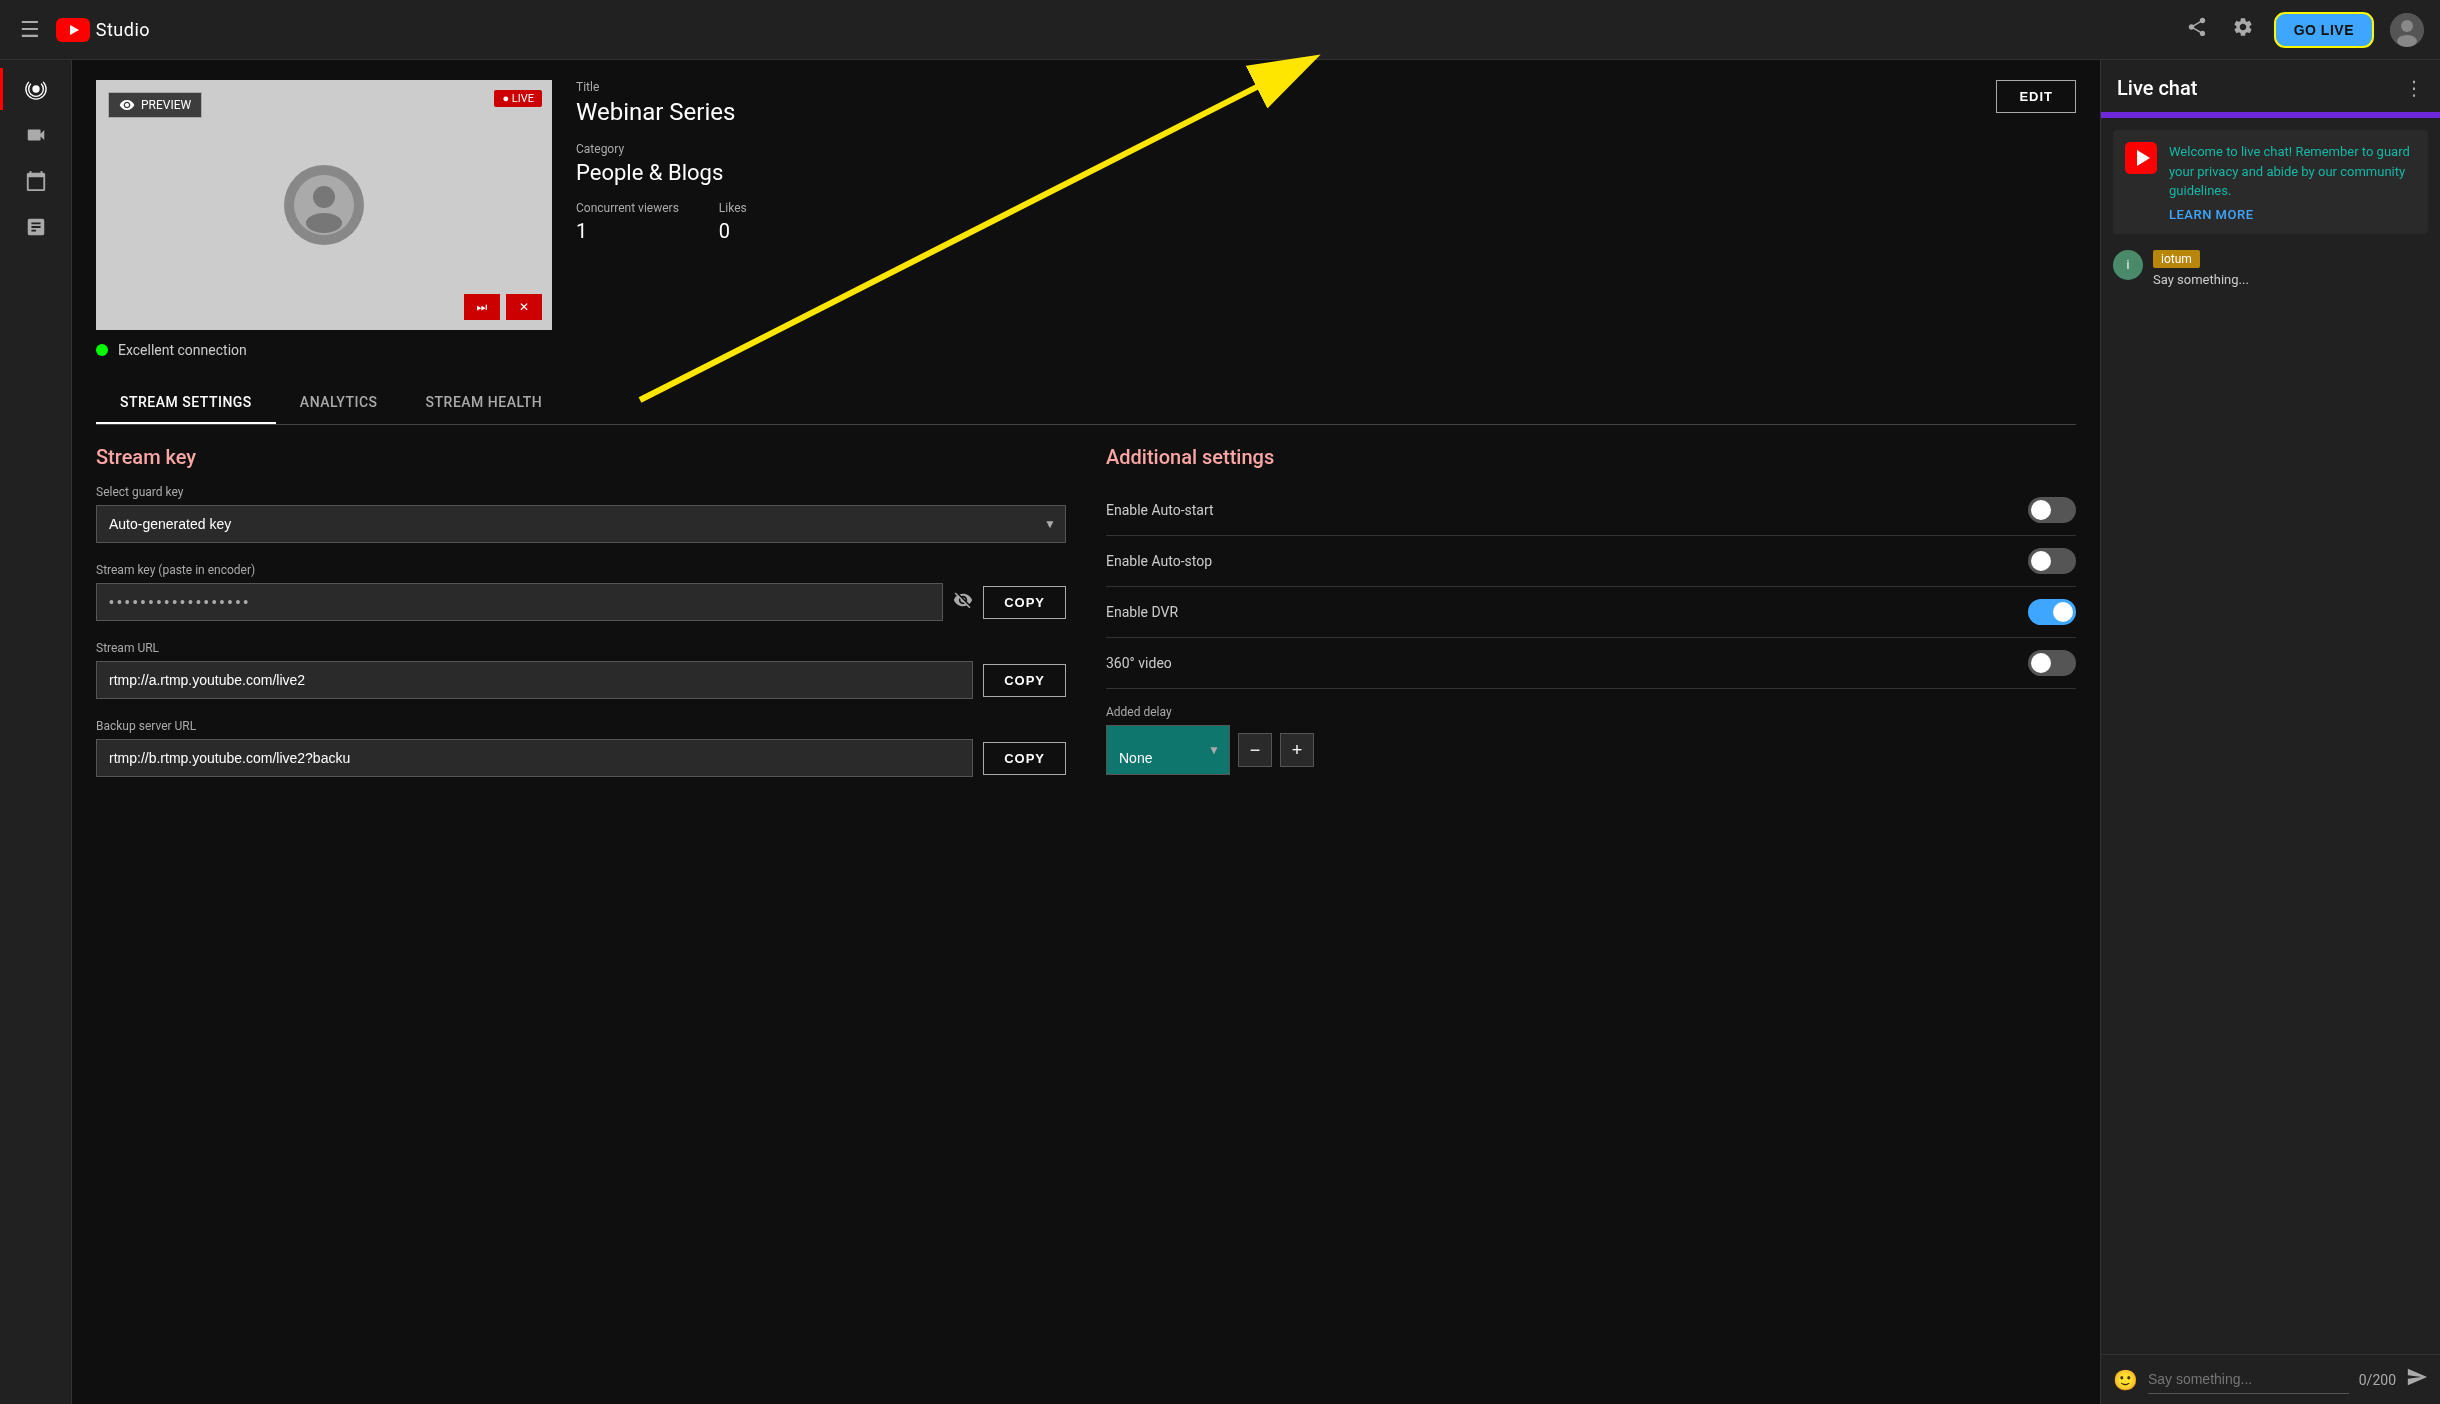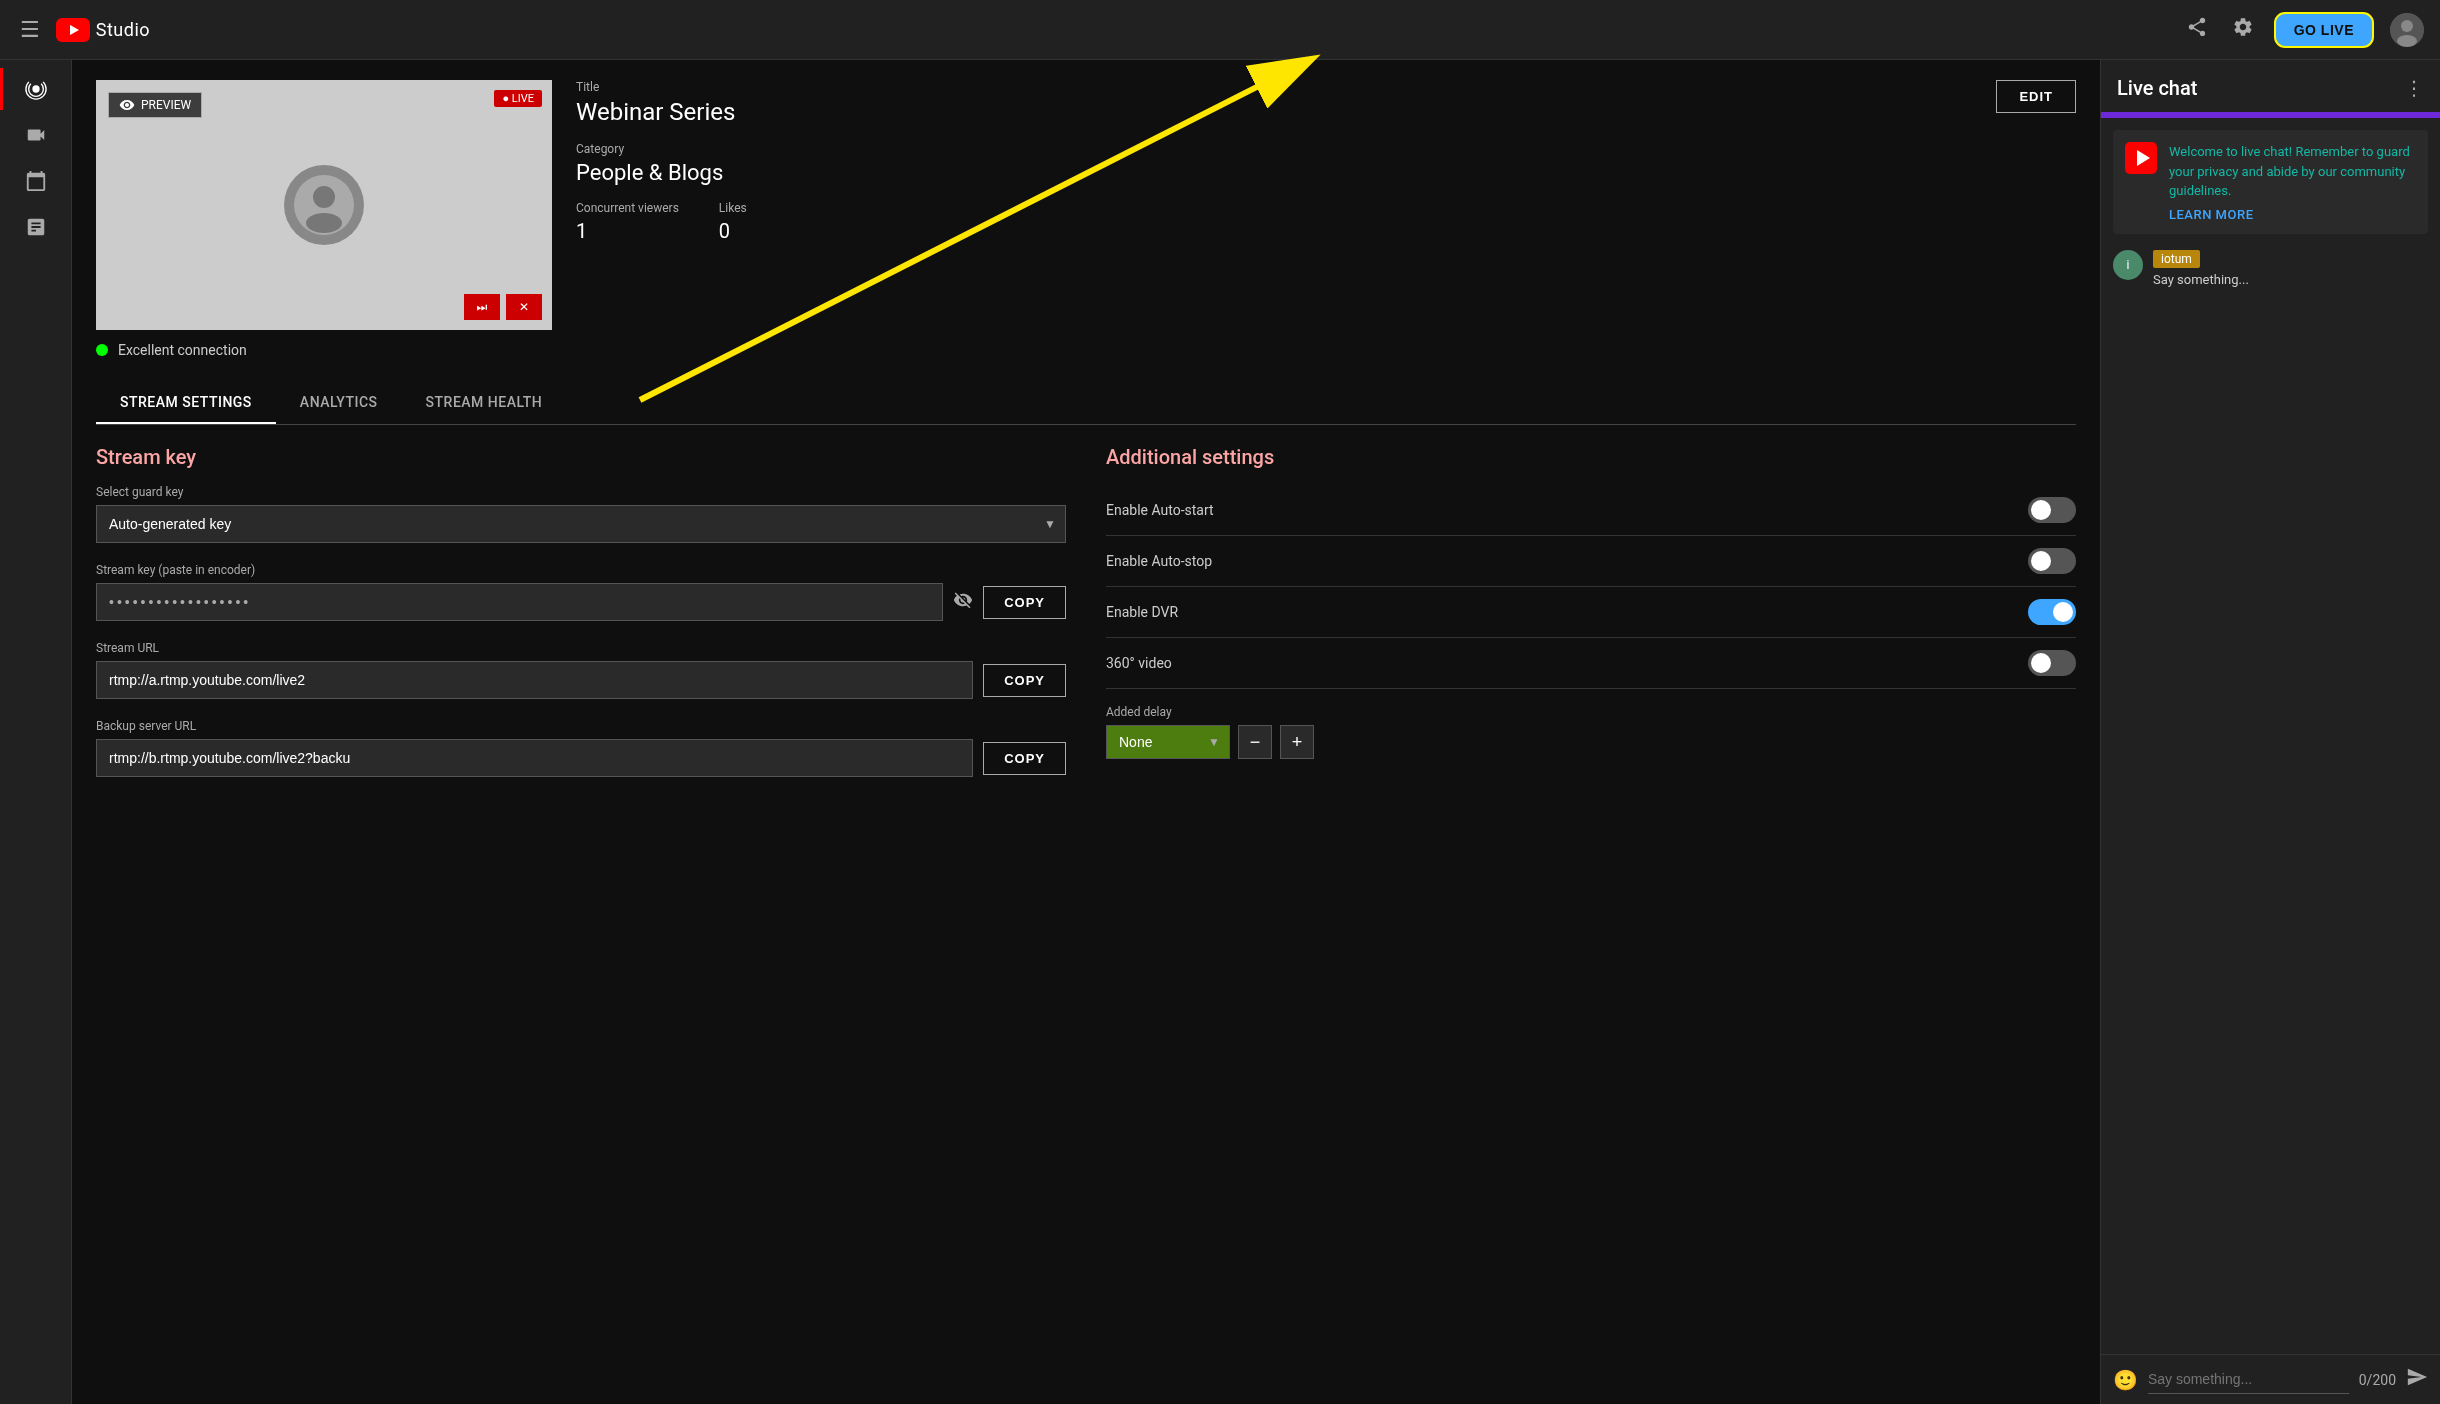--- a/index.html
+++ b/index.html
@@ -424,24 +424,24 @@
     }
     .delay-controls {
       display: flex;
       align-items: center;
       gap: 8px;
     }
     .delay-select-wrapper {
       position: relative;
     }
     .delay-select {
-      background: #4d7c0f;
+      background: #0f766e;
       border: 1px solid #555;
       color: #fff;
-      padding: 8px 36px 8px 12px;
+      padding: 24px 36px 8px 12px;
       font-size: 14px;
       appearance: none;
       cursor: pointer;
       min-width: 120px;
     }
     .step-btn {
       background: #2a2a2a;
       border: 1px solid #555;
       color: #fff;
       width: 34px;

